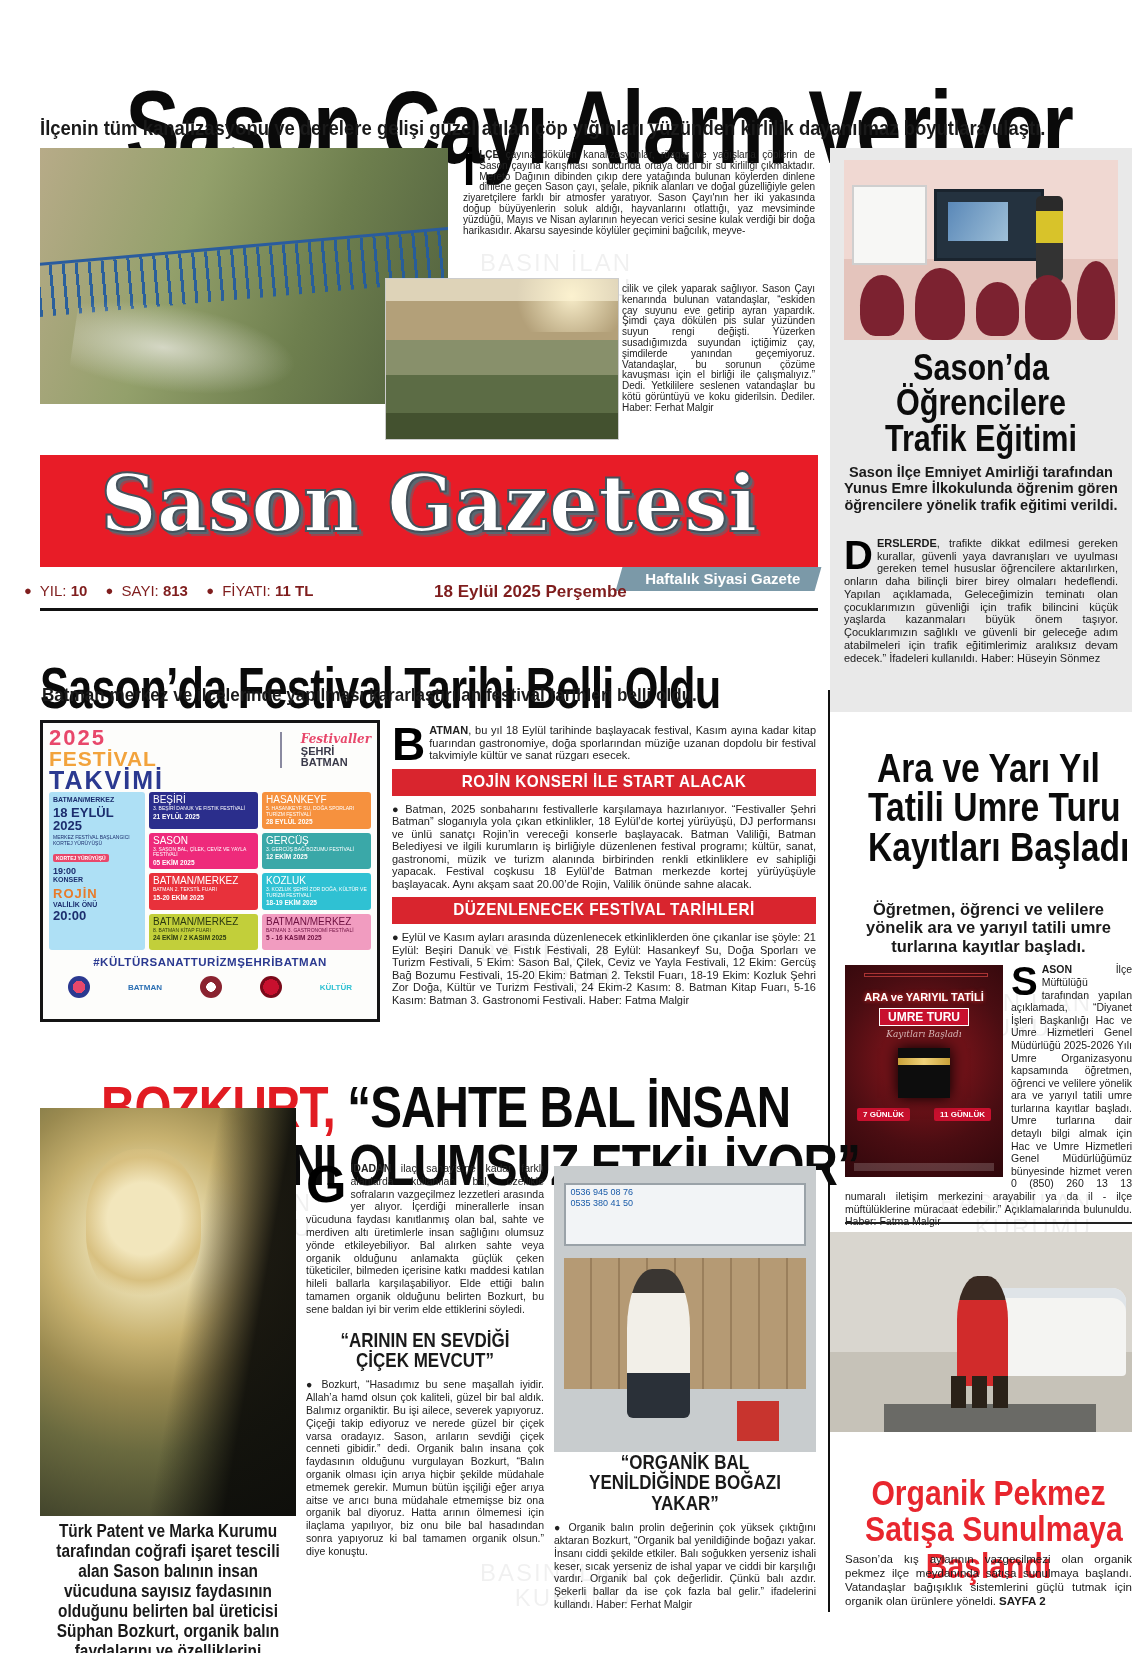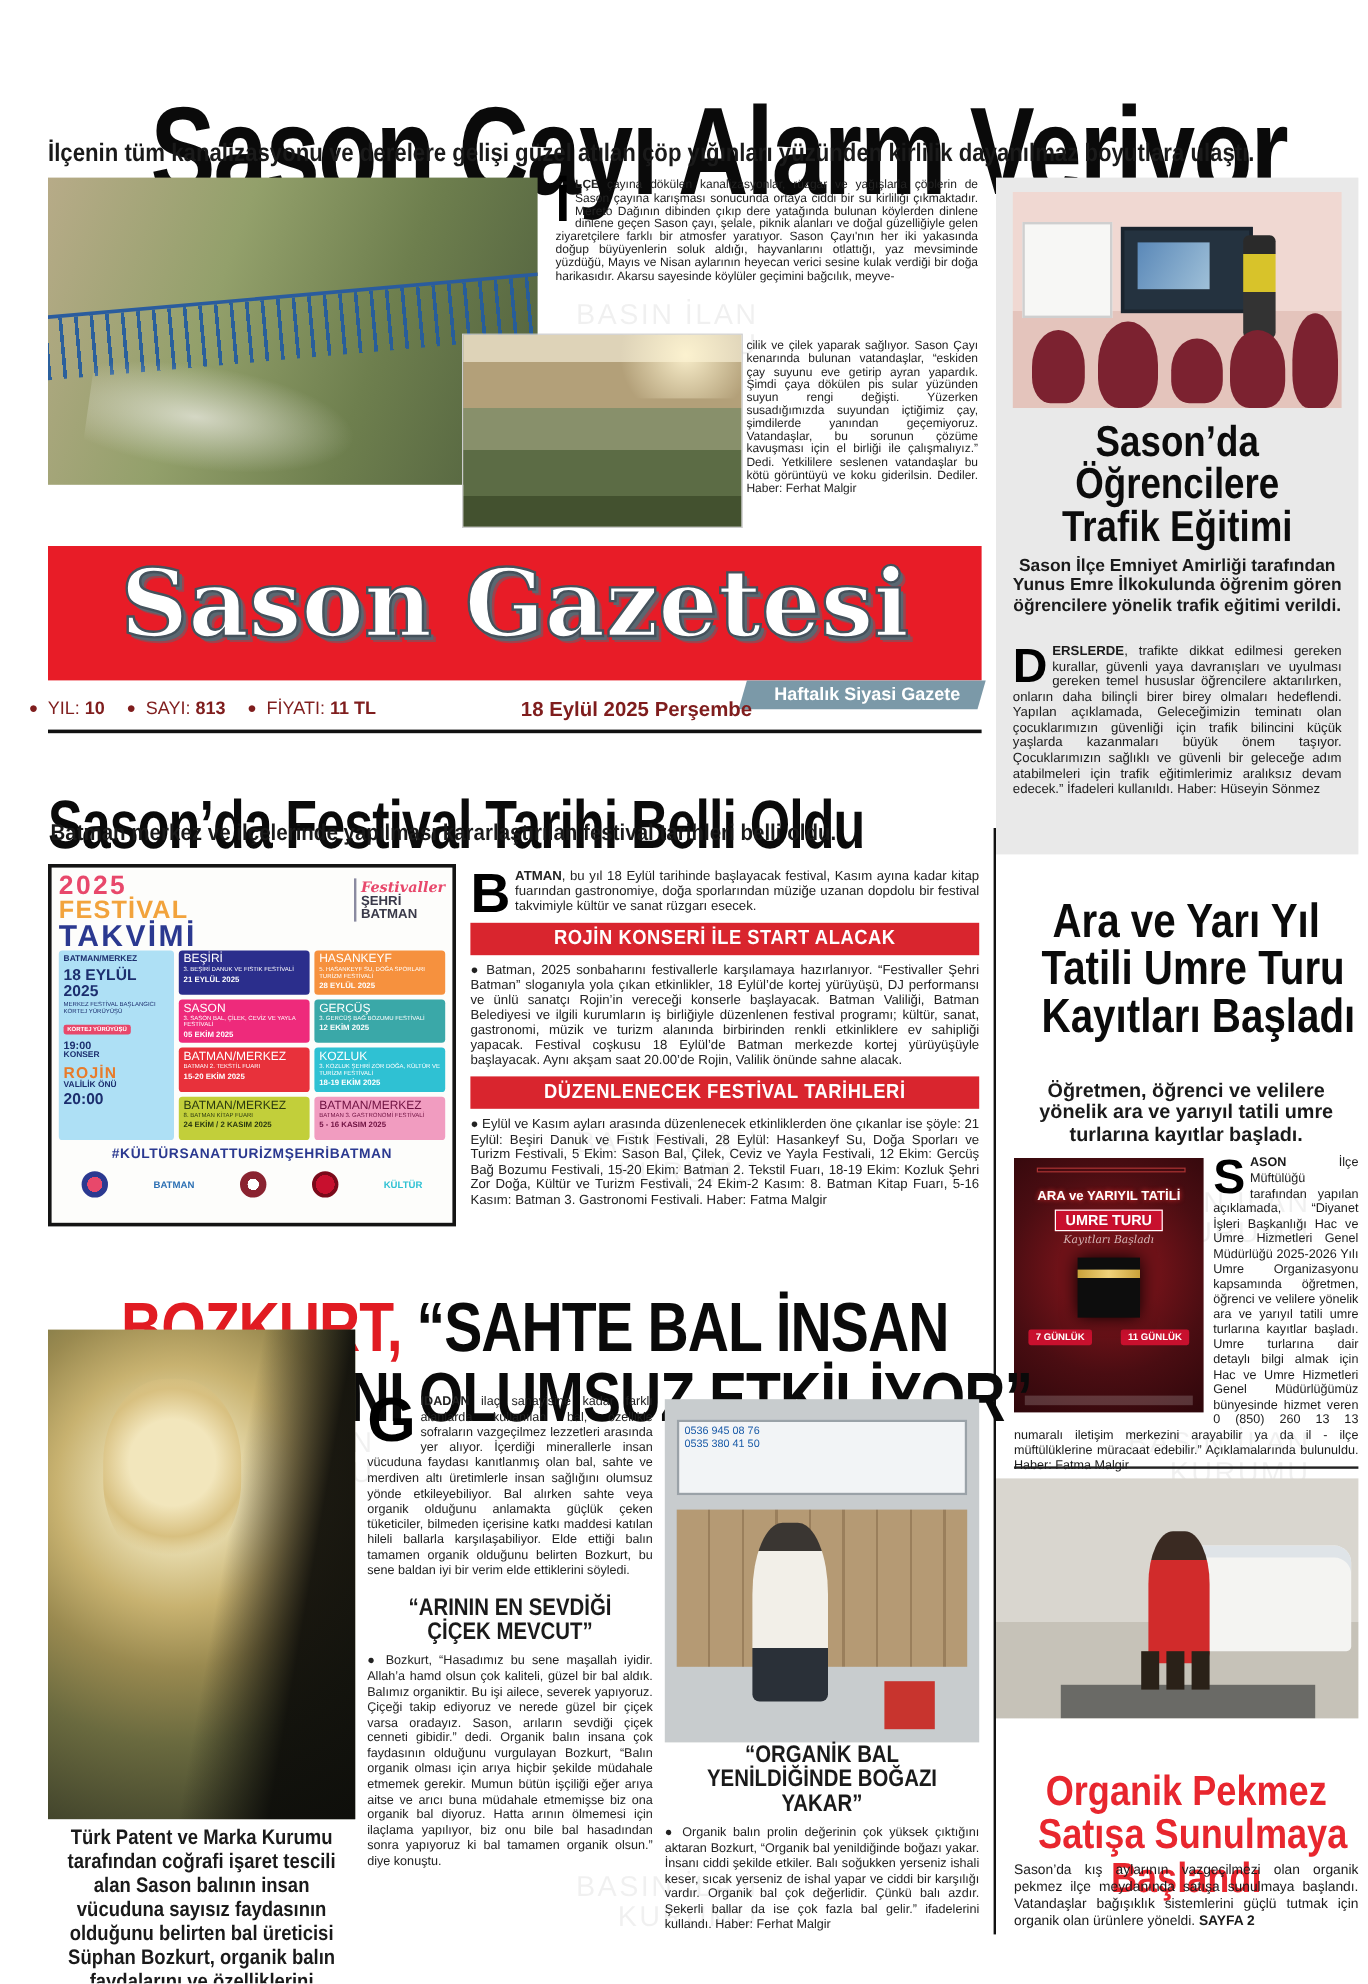--- a/index.html
+++ b/index.html
@@ -71,21 +71,21 @@
   .fest-head{position:absolute;left:40px;top:613px;width:778px;font-weight:bold;font-size:57px;
     line-height:1;color:#0a0a0a;letter-spacing:-1px;}
   .fest-sub{position:absolute;left:42px;top:684px;width:778px;font-weight:bold;font-size:19px;}
   .fest-sub .sqzL{transform:scaleX(.9);}
   .poster{position:absolute;left:40px;top:720px;width:340px;height:302px;border:3px solid #141414;
     box-sizing:border-box;background:#fdfdfb;padding:5px 6px;}
   .po-head{display:flex;justify-content:space-between;align-items:flex-start;height:62px;}
   .po-t1{font-weight:bold;font-size:22px;color:#e8486b;line-height:.95;letter-spacing:2px;}
   .po-t2{font-weight:bold;font-size:21px;color:#f2a33c;line-height:.95;letter-spacing:1px;}
   .po-t3{font-weight:bold;font-size:25px;color:#2b3990;line-height:.95;letter-spacing:2px;}
-  .po-brand{text-align:left;border-left:2px solid #8a8aa0;padding-left:4px;margin-top:4px;}
+  .po-brand{text-align:left;border-left:2px solid #8a8aa0;padding-left:19px;margin-top:4px;}
   .po-brand .scr{font-family:"DejaVu Serif",serif;font-style:italic;font-weight:bold;color:#e8486b;font-size:12px;}
   .po-brand .b1{font-weight:bold;font-size:11px;color:#3a3a4a;line-height:1;}
   .po-grid{display:flex;gap:4px;height:158px;margin-top:2px;}
   .po-col{display:flex;flex-direction:column;gap:4px;flex:1;}
   .card{border-radius:3px;padding:3px 4px;color:#fff;overflow:hidden;flex:1;}
   .card .nm{font-weight:normal;font-size:10px;line-height:1;}
   .card .dt{font-size:5px;line-height:1.1;margin-top:1px;}
   .card .da{font-weight:bold;font-size:6.5px;margin-top:1px;}
   .main-card{width:88px;background:#aee0f5;color:#1c2e6e;border-radius:3px;padding:4px;}
   .main-card .nm{font-weight:bold;font-size:7px;}

